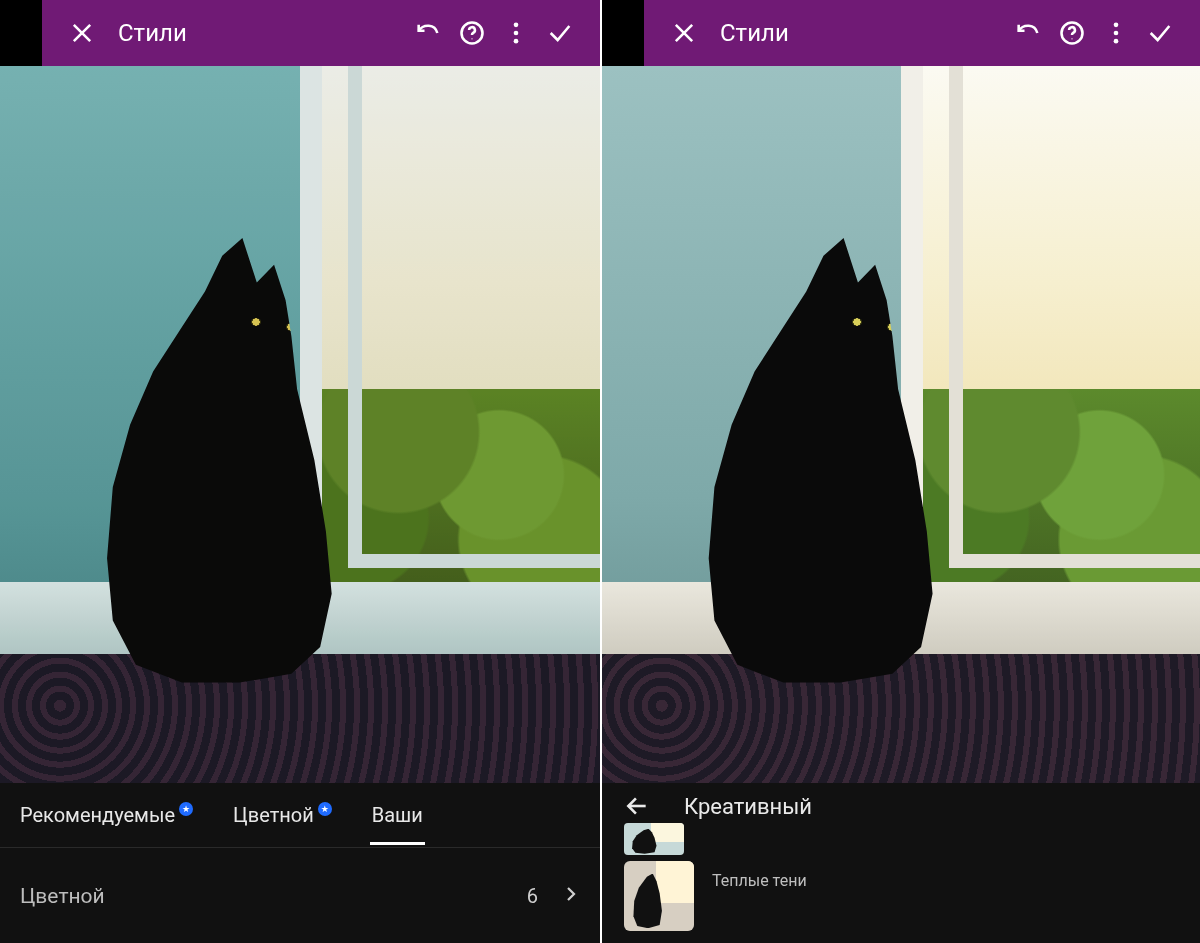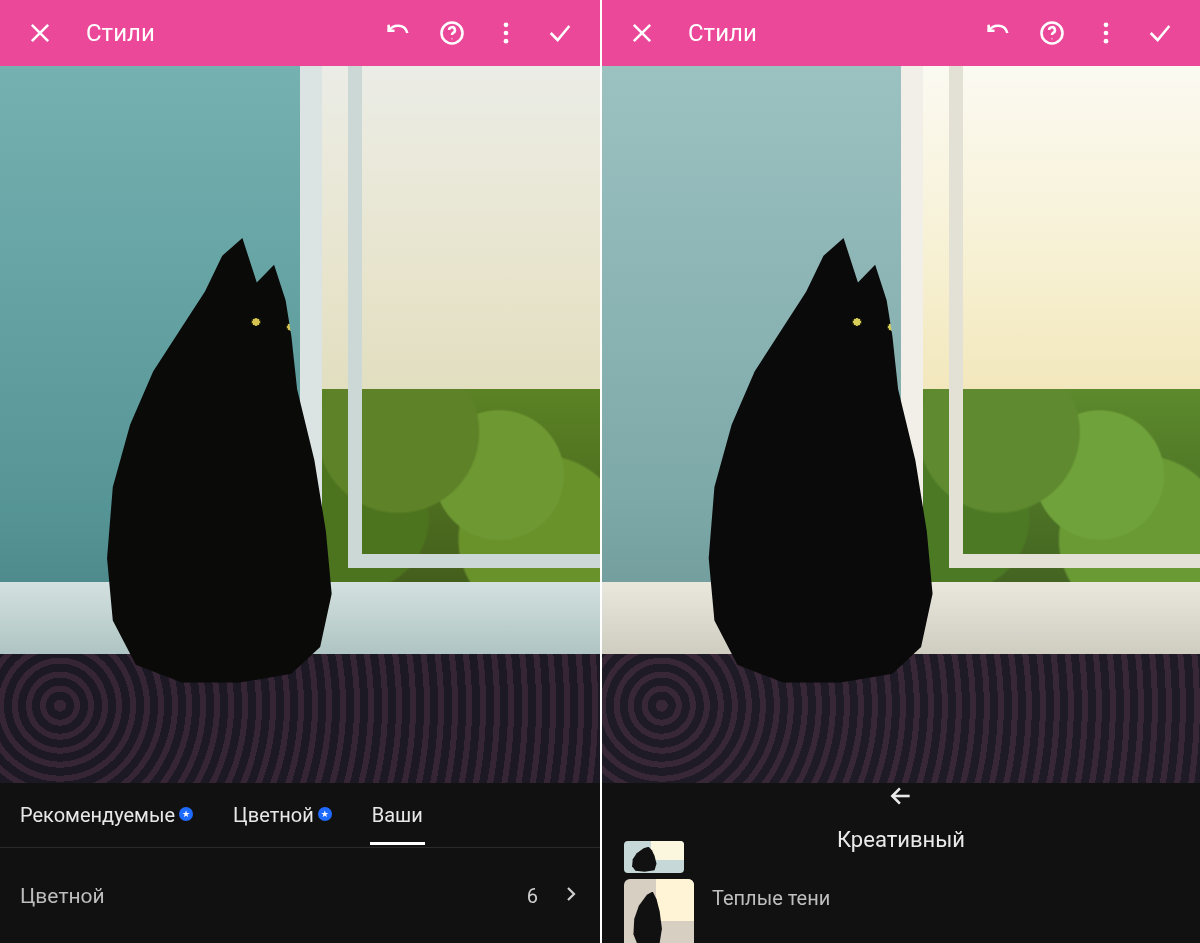--- a/index.html
+++ b/index.html
@@ -16,25 +16,26 @@
     height: 943px;
     background: #000;
     display: flex;
     flex-direction: column;
     position: relative;
   }
   .screen + .screen { border-left: 2px solid #fff; }
   
   .topbar {
     height: 66px;
-    background: #ec4899;
+    background: #701a75;
     display: flex;
     align-items: center;
     padding: 0 18px;
-    gap: 10px;
+    gap: 0;
+    margin-left: 42px;
   }
   .topbar .title {
     color: #fff;
     font-size: 24px;
     font-weight: 400;
     margin-left: 14px;
     flex: 1;
   }
   .icon-btn {
     width: 44px; height: 44px;
@@ -105,21 +106,21 @@
     display:flex; flex-direction:column;
   }
   .tabs {
     height: 64px;
     display:flex; align-items:center;
     padding: 0 18px;
     gap: 36px;
   }
   .tab {
     color:#e8e8e8; font-size:20px; position:relative; padding:6px 2px;
-    display:flex; align-items:flex-end; gap:4px; cursor:pointer;
+    display:flex; align-items:center; gap:4px; cursor:pointer;
   }
   .tab .dot {
     width:14px; height:14px; border-radius:50%; background:#1f6bff;
     display:flex; align-items:center; justify-content:center;
     position:relative; top:-6px;
   }
   .tab .dot::after{
     content:"★"; color:#fff; font-size:9px; line-height:1;
   }
   .tab.active::after{
@@ -130,37 +131,37 @@
   .row {
     flex:1; display:flex; align-items:center; padding:0 20px;
     color:#bdbdbd; font-size:21px; gap:14px; cursor:pointer;
   }
   .row .spacer { flex:1; }
   .row .count { color:#cfcfcf; font-size:20px; margin-right:10px; }
   .chev svg{ width:18px; height:18px; stroke:#cfcfcf; stroke-width:3; fill:none; }
 
   
   .crumb {
-    height:64px; display:flex; align-items:center; gap:18px;
-    padding:0 22px; color:#eaeaea; font-size:22px;flex-direction:column;
+    height:64px; display:flex; align-items:center; gap:34px;
+    padding:0 22px; color:#eaeaea; font-size:22px;
   }
   .crumb .back svg{ width:26px;height:26px; stroke:#eaeaea; stroke-width:2.4; fill:none;}
   .thumbs {
     flex:1; display:flex; align-items:center; gap:18px; padding:0 22px 12px;
   }
   .thumb {
     width:70px; height:70px; border-radius:6px; overflow:hidden; position:relative;
     background:#222; flex-shrink:0;
   }
   .thumb.small { width:60px; height:32px; border-radius:4px; align-self:flex-start; margin-top:-6px;}
   .thumb .mini-wall{position:absolute;inset:0;background:#c6d9d8;}
   .thumb .mini-sky{position:absolute;right:0;top:0;width:55%;height:60%;background:#fbf6de;}
   .thumb .mini-cat{position:absolute;left:8%;top:18%;width:55%;height:78%;background:#111;
     clip-path:polygon(45% 6%,60% 0%,70% 14%,78% 36%,84% 68%,78% 94%,48% 100%,20% 96%,10% 78%,12% 50%,24% 26%);}
-  .thumb-label{ color:#bfbfbf; font-size:20px; }
+  .thumb-label{ color:#bfbfbf; font-size:16px; }
 </style>
 </head>
 <body>
 
 <div class="screen s1">
   <div class="topbar">
     <div class="icon-btn">
       <svg viewBox="0 0 24 24">
           <path d="M5 5 L19 19 M19 5 L5 19"></path>
         </svg>

